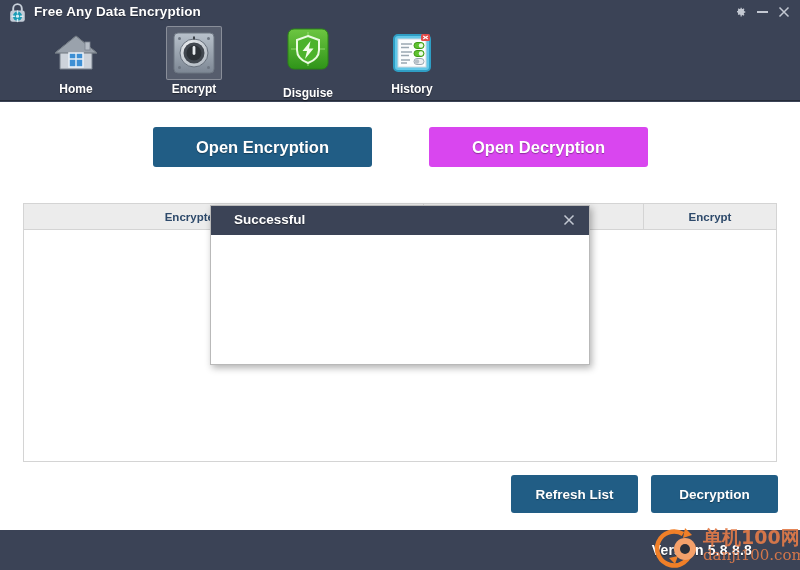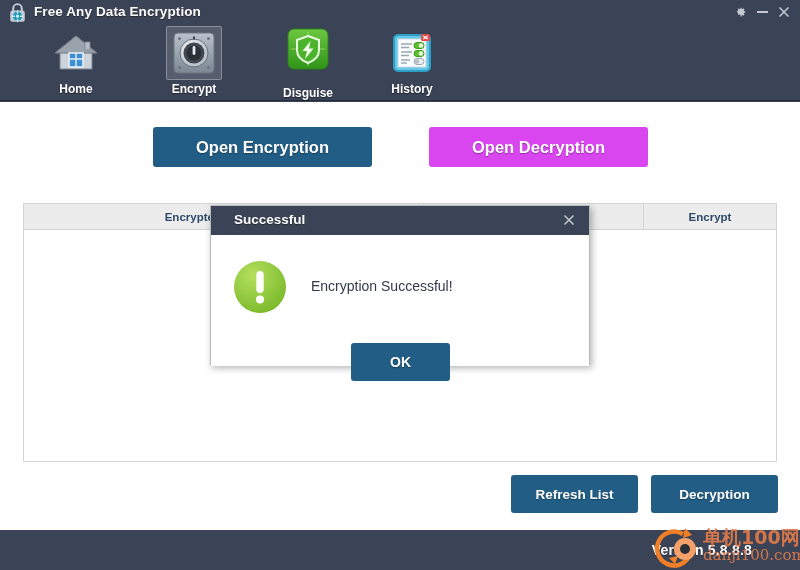--- a/index.html
+++ b/index.html
@@ -349,28 +349,13 @@
 
 <div id="dialog">
   <div id="dialog-titlebar">
     <div id="dialog-title">Successful</div>
     <div id="dialog-close">
       <svg width="12" height="12" viewBox="0 0 12 12">
         <path d="M1.5 1.5 L10.5 10.5 M10.5 1.5 L1.5 10.5" stroke="currentColor" stroke-width="1.5" fill="none"></path>
       </svg>
     </div>
   </div>
-  <div id="dialog-body">
-    <svg id="dialog-icon" viewBox="0 0 54 54">
-      <defs>
-        <radialGradient id="gi" cx="36%" cy="28%" r="78%">
-          <stop offset="0" stop-color="#b5df5e"></stop>
-            <stop offset="1" stop-color="#79b92a"></stop>
-        </radialGradient>
-      </defs>
-      <circle cx="27" cy="27" r="26" fill="url(#gi)"></circle>
-      <rect x="23.3" y="11" width="7.4" height="22" rx="3.7" fill="#ffffff"></rect>
-      <circle cx="27" cy="39.5" r="4" fill="#ffffff"></circle>
-    </svg>
-    <div id="dialog-message">Encryption Successful!</div>
-    <button id="dialog-ok">OK</button>
-  </div>
 </div>
 
 </body></html>

